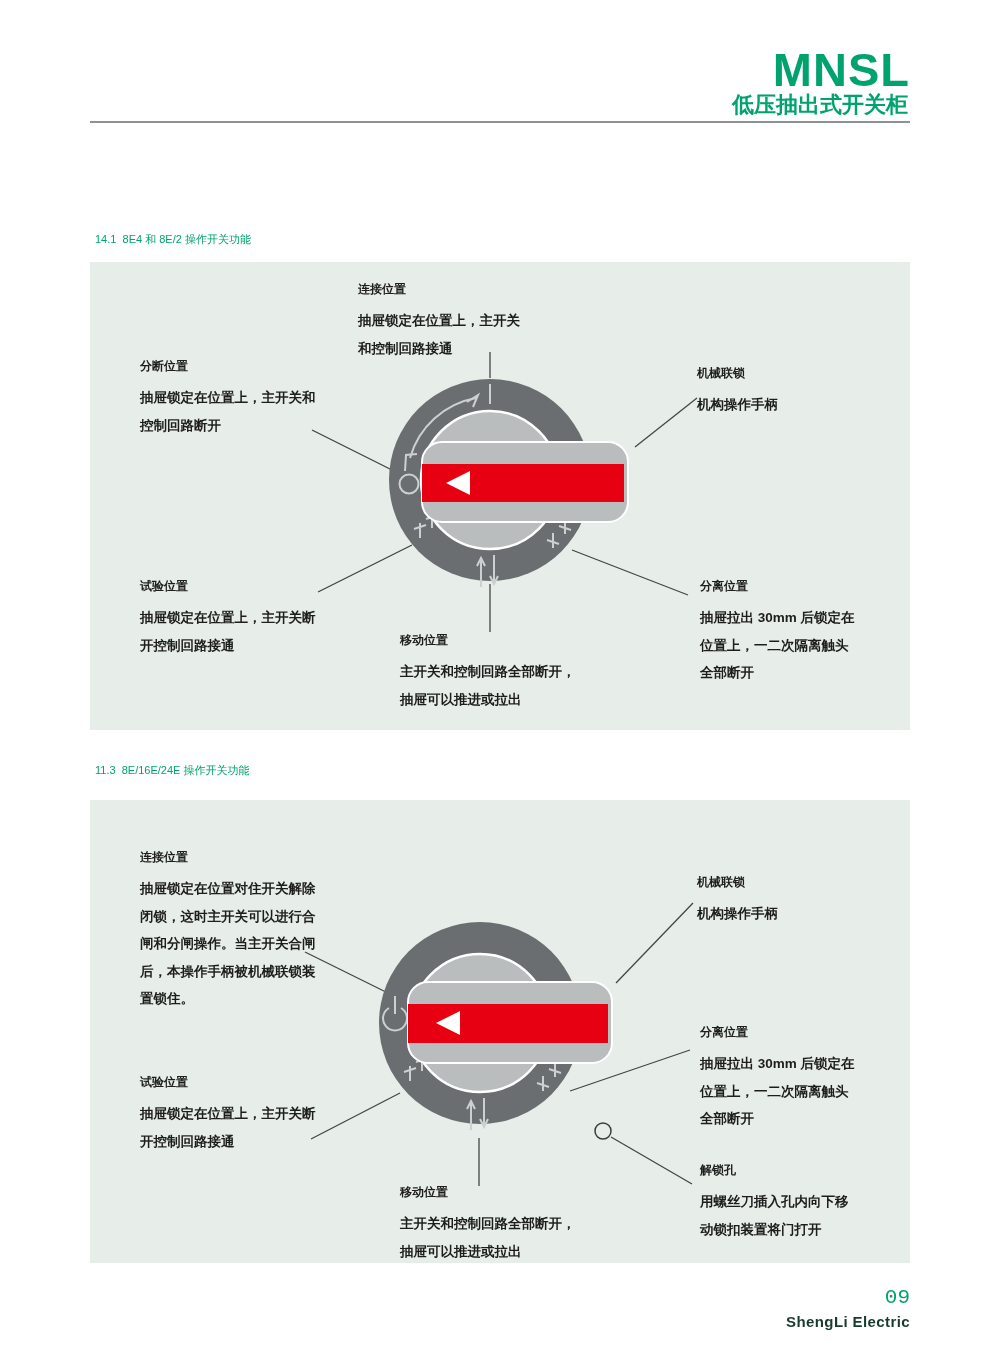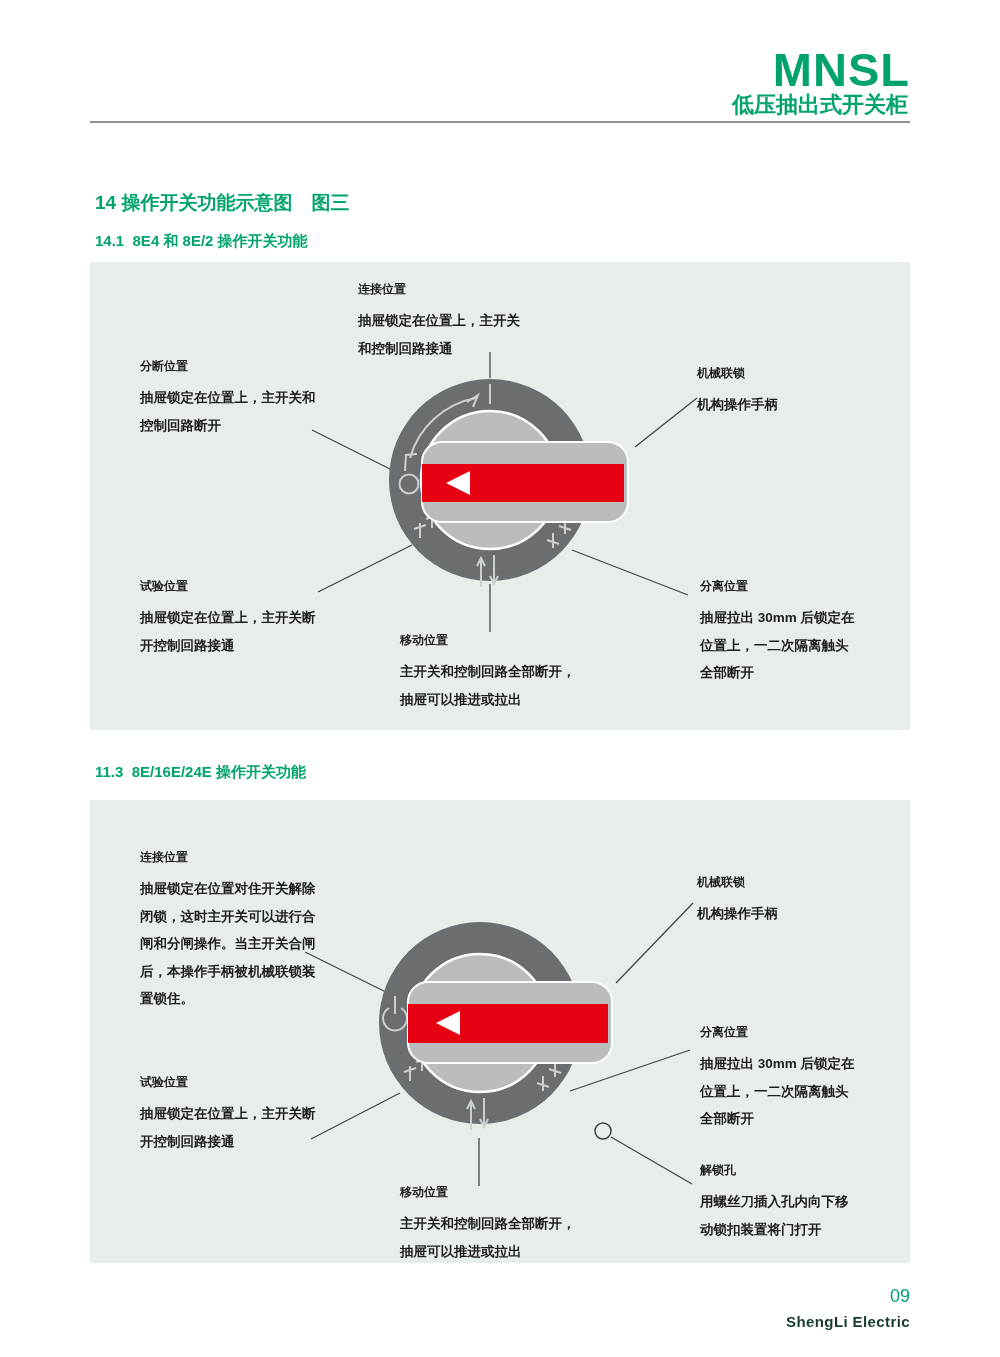--- a/index.html
+++ b/index.html
@@ -6,49 +6,48 @@
   body{width:1000px;height:1357px;font-family:"Liberation Sans","DejaVu Sans",sans-serif;position:relative;overflow:hidden;}
   .page{position:absolute;inset:0;width:1000px;height:1289px;background:#ffffff;}
 
   
   .brand{position:absolute;top:46px;right:90px;color:#00a36d;font-size:47px;font-weight:bold;line-height:1;letter-spacing:1px;text-align:right;}
   .brand-sub{position:absolute;top:94px;right:92px;color:#00a36d;font-size:22px;font-weight:bold;line-height:1;text-align:right;}
   .header-rule{position:absolute;top:121px;left:90px;width:820px;height:0;border-top:2px solid #8e9293;}
 
   
   .h-main{position:absolute;left:95px;top:190px;color:#00a36d;font-size:19px;font-weight:bold;white-space:pre;}
-  .h-sub{position:absolute;left:95px;color:#00a36d;font-size:15px;font-weight:bold;white-space:pre;}
+  .h-sub{position:absolute;left:95px;color:#00a36d;font-size:11px;font-weight:normal;white-space:pre;}
   .h-sub.first{top:232px;}
   .h-sub.second{top:763px;}
 
   
   .panel{position:absolute;left:90px;width:820px;background:#e7eeea;}
   .panel.p1{top:262px;height:468px;}
   .panel.p2{top:800px;height:463px;}
   .panel svg{position:absolute;left:0;top:0;}
 
   
   .co{position:absolute;color:#1d1d1d;}
   .co-t{font-size:12px;font-weight:bold;line-height:19px;margin:0 0 8px 0;}
   .co-l{font-size:13.5px;font-weight:bold;line-height:27.5px;white-space:pre;}
 
   
-  .page-num{position:absolute;top:1287px;right:90px;color:#00a36d;font-size:18px;font-weight:500;line-height:1;}
+  .page-num{position:absolute;top:1287px;right:90px;color:#00a36d;font-size:21px;font-weight:500;line-height:1;font-family:Liberation Mono, monospace;}
   .logo{position:absolute;top:1314px;right:90px;color:#173c2d;font-size:15px;font-weight:bold;letter-spacing:.4px;line-height:1;}
 </style>
 </head>
 <body>
 
 <div class="page">
 
   <div class="brand">MNSL</div>
   <div class="brand-sub">低压抽出式开关柜</div>
   <div class="header-rule"></div>
 
-  <div class="h-main">14 操作开关功能示意图　图三</div>
   <div class="h-sub first">14.1  8E4 和 8E/2 操作开关功能</div>
   <div class="h-sub second">11.3  8E/16E/24E 操作开关功能</div>
 
   <div class="panel p1">
     <svg width="820" height="468" viewBox="0 0 820 468">
 
       <g stroke="#454545" stroke-width="1.3">
         <line x1="400" y1="90" x2="400" y2="116"></line>
         <line x1="222" y1="168" x2="310" y2="212"></line>
         <line x1="607" y1="136" x2="545" y2="185"></line>

